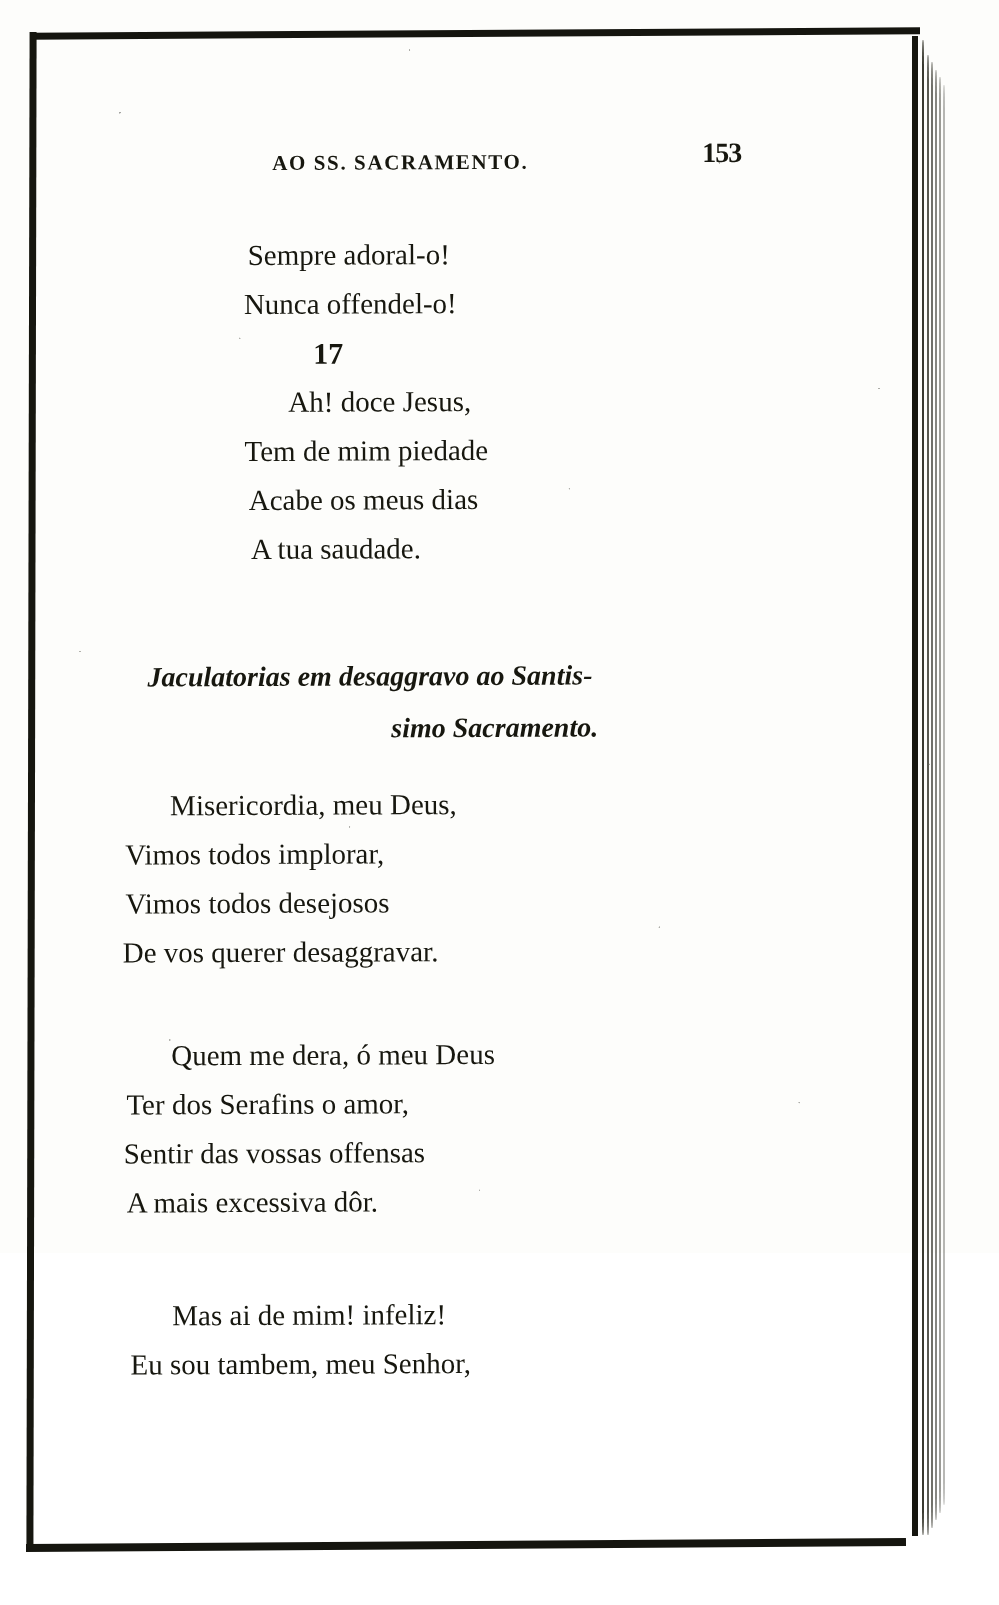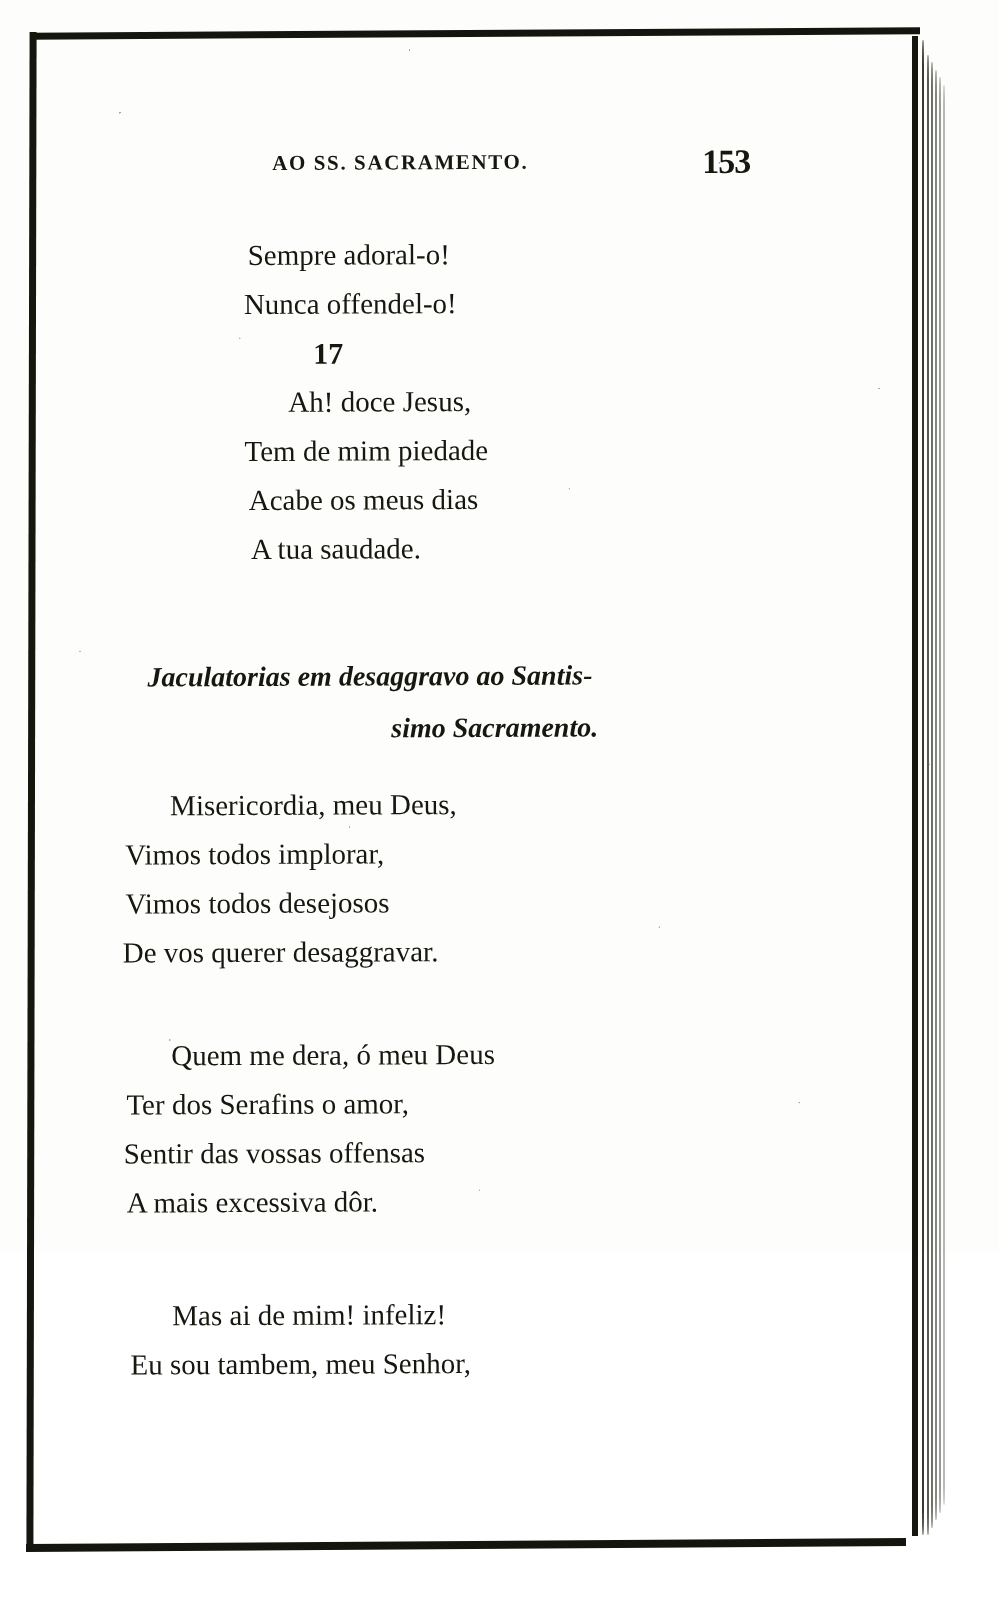--- a/index.html
+++ b/index.html
@@ -123,22 +123,22 @@
     left: 215px;
     top: 90px;
     font-size: 21px;
     letter-spacing: 1.6px;
     font-weight: 700;
     font-family: "Liberation Serif", serif;
   }
   .folio {
     position: absolute;
     left: 645px;
-    top: 84px;
-    font-size: 34px;
+    top: 78px;
+    font-size: 28px;
     font-weight: 700;
     letter-spacing: -1px;
     font-family: "Liberation Serif", serif;
   }
 
   .verse-block {
     position: absolute;
     width: 830px;
   }
   .line {

